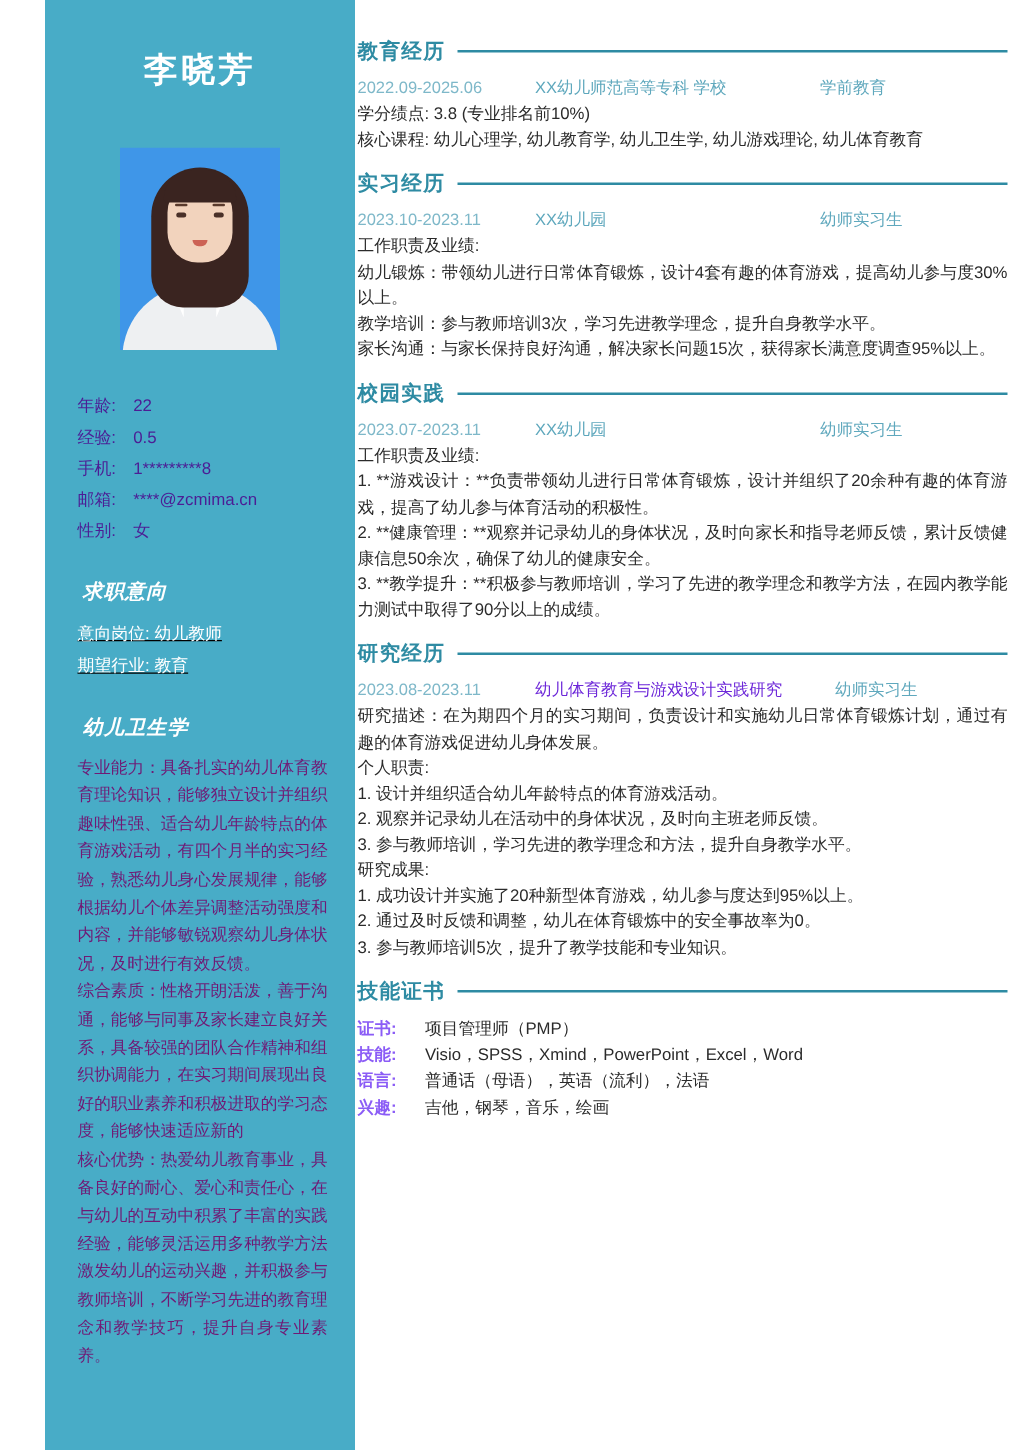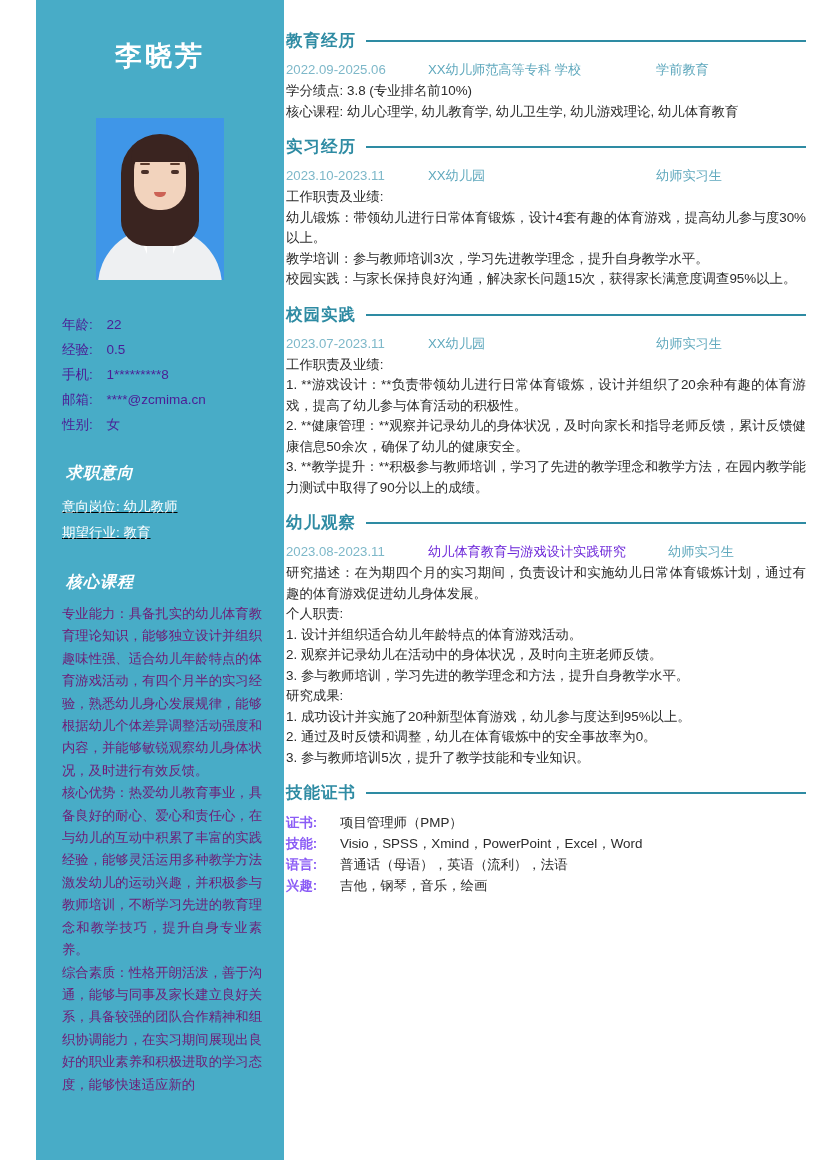--- a/index.html
+++ b/index.html
@@ -307,25 +307,25 @@
           <span class="val">女</span>
         </div>
       </div>
 
       <div class="side-heading">求职意向</div>
       <div class="side-block">
         <div class="side-line">意向岗位: 幼儿教师</div>
         <div class="side-line">期望行业: 教育</div>
       </div>
 
-      <div class="side-heading">核心课程</div>
+      <div class="side-heading">幼儿卫生学</div>
       <div class="selfeval">
         <p>专业能力：具备扎实的幼儿体育教育理论知识，能够独立设计并组织趣味性强、适合幼儿年龄特点的体育游戏活动，有四个月半的实习经验，熟悉幼儿身心发展规律，能够根据幼儿个体差异调整活动强度和内容，并能够敏锐观察幼儿身体状况，及时进行有效反馈。</p>
+        <p>综合素质：性格开朗活泼，善于沟通，能够与同事及家长建立良好关系，具备较强的团队合作精神和组织协调能力，在实习期间展现出良好的职业素养和积极进取的学习态度，能够快速适应新的</p>
         <p>核心优势：热爱幼儿教育事业，具备良好的耐心、爱心和责任心，在与幼儿的互动中积累了丰富的实践经验，能够灵活运用多种教学方法激发幼儿的运动兴趣，并积极参与教师培训，不断学习先进的教育理念和教学技巧，提升自身专业素养。</p>
-        <p>综合素质：性格开朗活泼，善于沟通，能够与同事及家长建立良好关系，具备较强的团队合作精神和组织协调能力，在实习期间展现出良好的职业素养和积极进取的学习态度，能够快速适应新的</p>
       </div>
 
     </div>
   </aside>
 
   <main class="main">
 
     <section class="section">
       <div class="sec-head">
         <span class="sec-title">教育经历</span>
@@ -346,42 +346,42 @@
         <span class="sec-rule"></span>
       </div>
       <div class="entry-row">
         <span class="col-date">2023.10-2023.11</span>
         <span class="col-org">XX幼儿园</span>
         <span class="col-role">幼师实习生</span>
       </div>
       <p class="body-line">工作职责及业绩:</p>
       <p class="body-line">幼儿锻炼：带领幼儿进行日常体育锻炼，设计4套有趣的体育游戏，提高幼儿参与度30%以上。</p>
       <p class="body-line">教学培训：参与教师培训3次，学习先进教学理念，提升自身教学水平。</p>
-      <p class="body-line">校园实践：与家长保持良好沟通，解决家长问题15次，获得家长满意度调查95%以上。</p>
+      <p class="body-line">家长沟通：与家长保持良好沟通，解决家长问题15次，获得家长满意度调查95%以上。</p>
     </section>
 
     <section class="section">
       <div class="sec-head">
         <span class="sec-title">校园实践</span>
         <span class="sec-rule"></span>
       </div>
       <div class="entry-row">
         <span class="col-date">2023.07-2023.11</span>
         <span class="col-org">XX幼儿园</span>
         <span class="col-role">幼师实习生</span>
       </div>
       <p class="body-line">工作职责及业绩:</p>
       <p class="body-line">1. **游戏设计：**负责带领幼儿进行日常体育锻炼，设计并组织了20余种有趣的体育游戏，提高了幼儿参与体育活动的积极性。</p>
       <p class="body-line">2. **健康管理：**观察并记录幼儿的身体状况，及时向家长和指导老师反馈，累计反馈健康信息50余次，确保了幼儿的健康安全。</p>
       <p class="body-line">3. **教学提升：**积极参与教师培训，学习了先进的教学理念和教学方法，在园内教学能力测试中取得了90分以上的成绩。</p>
     </section>
 
     <section class="section">
       <div class="sec-head">
-        <span class="sec-title">幼儿观察</span>
+        <span class="sec-title">研究经历</span>
         <span class="sec-rule"></span>
       </div>
       <div class="entry-row">
         <span class="col-date">2023.08-2023.11</span>
         <span class="col-org-wide">幼儿体育教育与游戏设计实践研究</span>
         <span class="col-role">幼师实习生</span>
       </div>
       <p class="body-line">研究描述：在为期四个月的实习期间，负责设计和实施幼儿日常体育锻炼计划，通过有趣的体育游戏促进幼儿身体发展。</p>
       <p class="body-line">个人职责:</p>
       <p class="body-line">1. 设计并组织适合幼儿年龄特点的体育游戏活动。</p>

